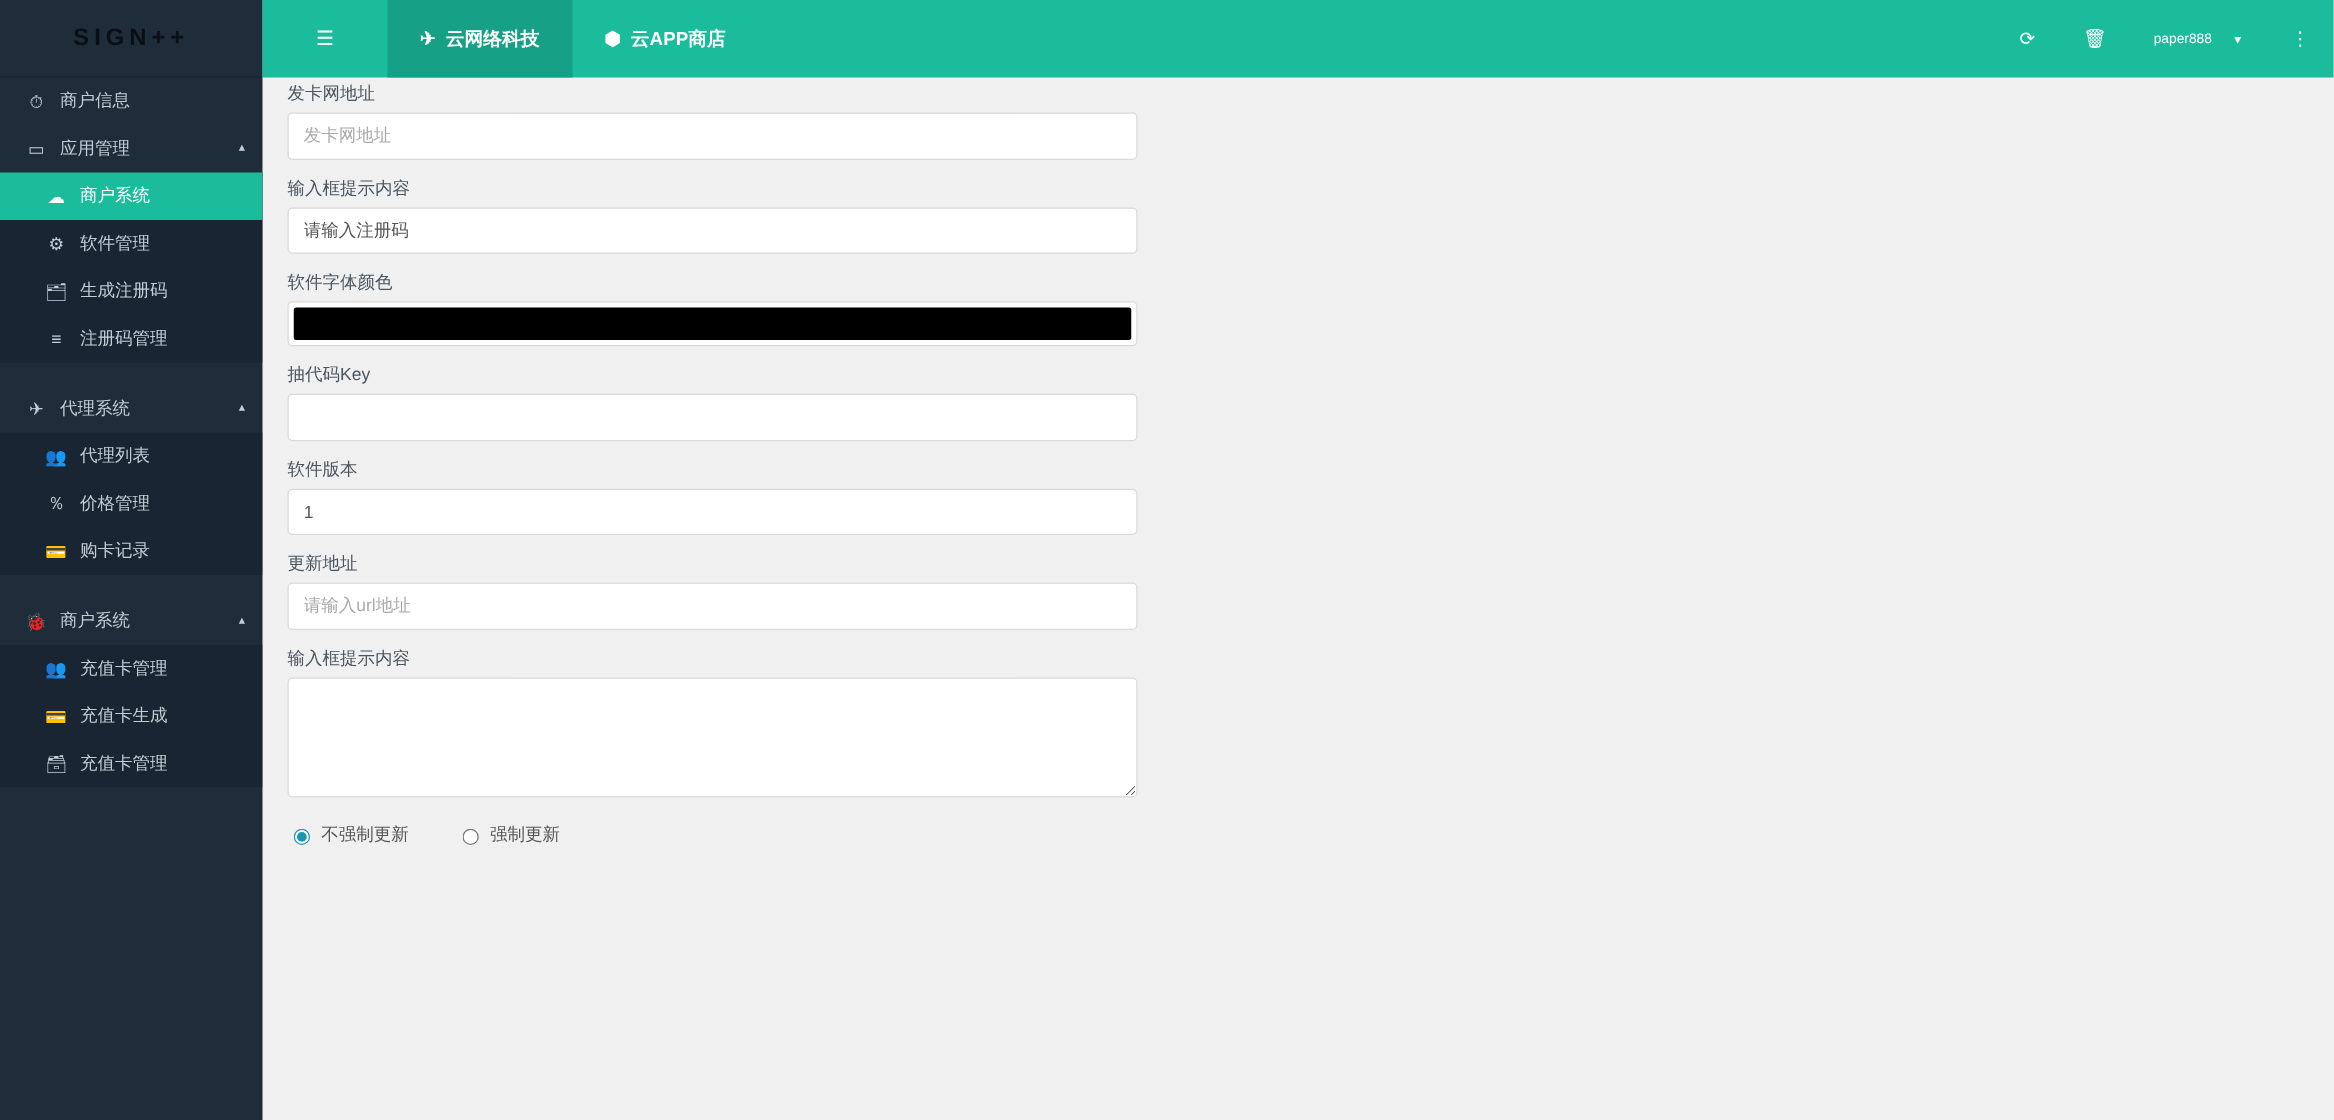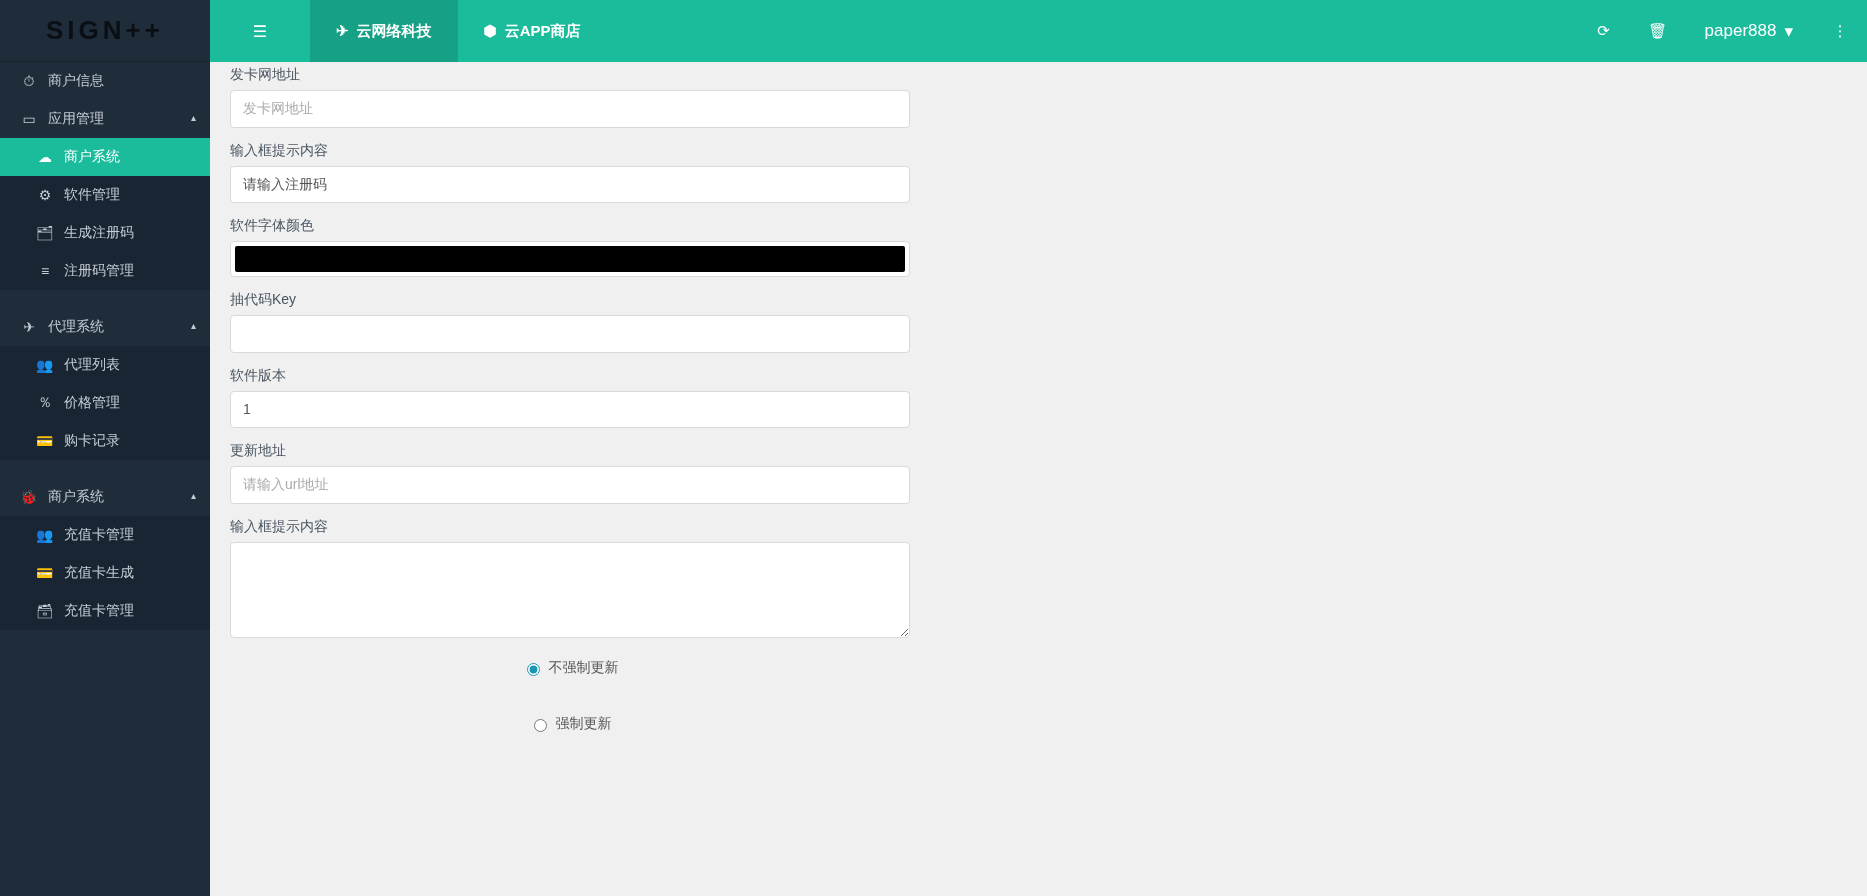--- a/index.html
+++ b/index.html
@@ -38,21 +38,21 @@
     display:flex;
     align-items:center;
     justify-content:center;
     background:var(--sidebar);
     border-bottom:1px solid rgba(0,0,0,0.2);
   }
   .logo-text{
     font-family:"Segoe UI",sans-serif;
     font-weight:700;
     letter-spacing:4px;
-    font-size:26px;
+    font-size:19px;
     color:#0a0f14;
   }
   .nav{list-style:none;margin:0;padding:0;}
   .nav-item{
     display:flex;align-items:center;
     padding:10px 18px;
     cursor:pointer;
     color:#c4cdd6;
     position:relative;
   }
@@ -84,22 +84,22 @@
     padding:0 26px;cursor:pointer;
     font-size:15px;font-weight:600;
   }
   .topbar .tab.active{background:var(--teal-dark);}
   .topbar .spacer{flex:1;}
   .topbar .action{
     width:54px;display:flex;align-items:center;justify-content:center;
     cursor:pointer;font-size:15px;
   }
   .topbar .user{
-    display:flex;align-items:center;gap:8px;padding:0 20px;cursor:pointer;
-    font-size:17px;
+    display:flex;align-items:center;gap:18px;padding:0 20px;cursor:pointer;
+    font-size:11px;
   }
 
   .content{
     flex:1;overflow-y:auto;
     padding:4px 20px 40px 20px;
   }
   .form{max-width:680px;}
   .form-group{margin-bottom:14px;}
   .form-label{
     display:block;margin-bottom:6px;color:#4a5560;font-size:14px;
@@ -113,21 +113,21 @@
     border:1px solid var(--border);
     border-radius:4px;
     line-height:1.4;
   }
   .form-control::placeholder{color:#aaa;}
   .form-control.color-swatch{
     height:36px;padding:4px;
   }
   .color-inner{width:100%;height:100%;background:#000;border-radius:2px;}
   textarea.form-control{height:96px;resize:vertical;}
-  .radios{display:flex;gap:38px;align-items:center;padding-top:4px;flex-direction:column;}
+  .radios{display:flex;gap:38px;align-items:center;padding-top:4px;}
   .radio{
     display:inline-flex;align-items:center;gap:6px;cursor:pointer;
     color:#555;font-size:14px;
   }
   .radio input{accent-color:var(--link);}
 
   
   .glyph{font-style:normal;}
 </style>
 </head>

